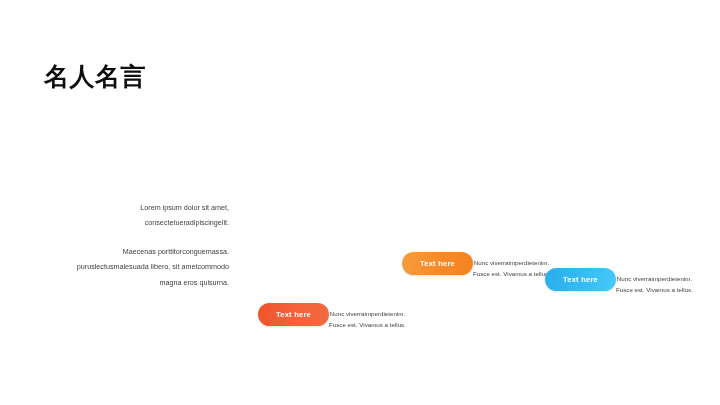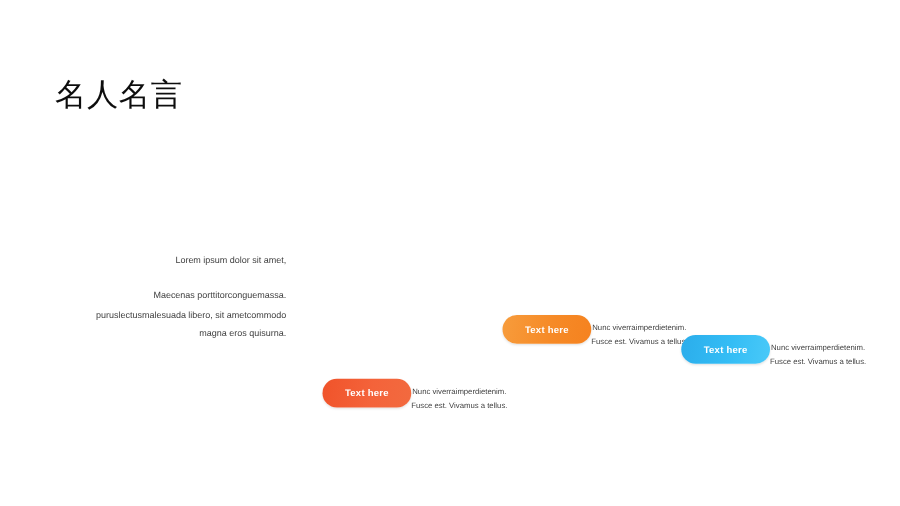--- a/index.html
+++ b/index.html
@@ -19,21 +19,21 @@
     height: 405px;
     background: #ffffff;
   }
 
   
   #slide-title {
     position: absolute;
     left: 44px;
     top: 62px;
     font-size: 25px;
-    font-weight: normal;
+    font-weight: bold;
     color: #0d0d0d;
     letter-spacing: 0.5px;
     line-height: 1.15;
     white-space: nowrap;
   }
 
   
   #body-copy {
     position: absolute;
     left: 44px;
@@ -116,20 +116,21 @@
 </style>
 </head>
 <body>
 
 <div id="slide">
 
   <div id="slide-title">名人名言</div>
 
   <div id="body-copy">
     <p>Lorem ipsum dolor sit amet,</p>
+    <p>consectetueradipiscingelit.</p>
     <p class="para-gap">Maecenas porttitorconguemassa.</p>
     <p>puruslectusmalesuada libero, sit ametcommodo</p>
     <p>magna eros quisurna.</p>
   </div>
 
   <div class="column" id="column-1">
     <button class="pill-button" id="button-1">Text here</button>
     <div class="caption">
       <div>Nunc viverraimperdietenim.</div>
       <div>Fusce est. Vivamus a tellus.</div>

